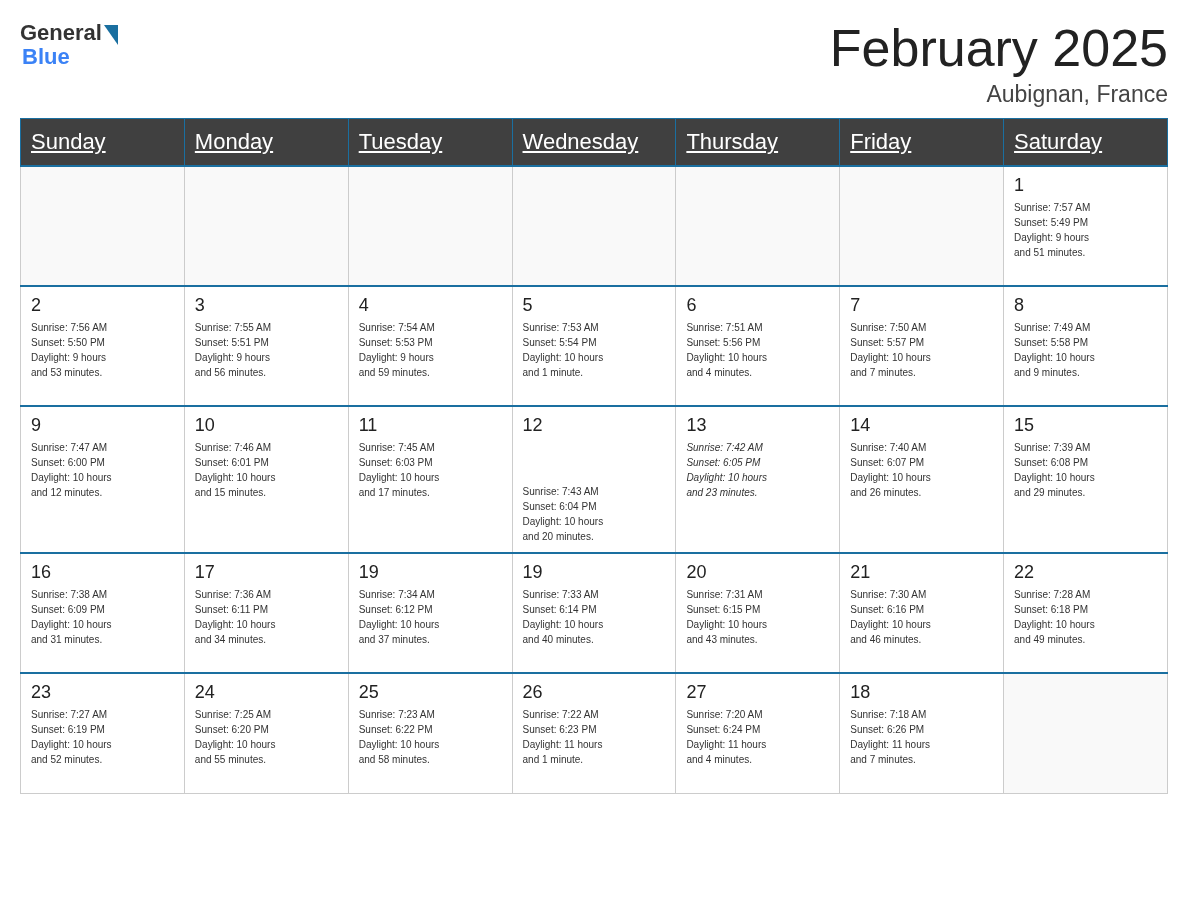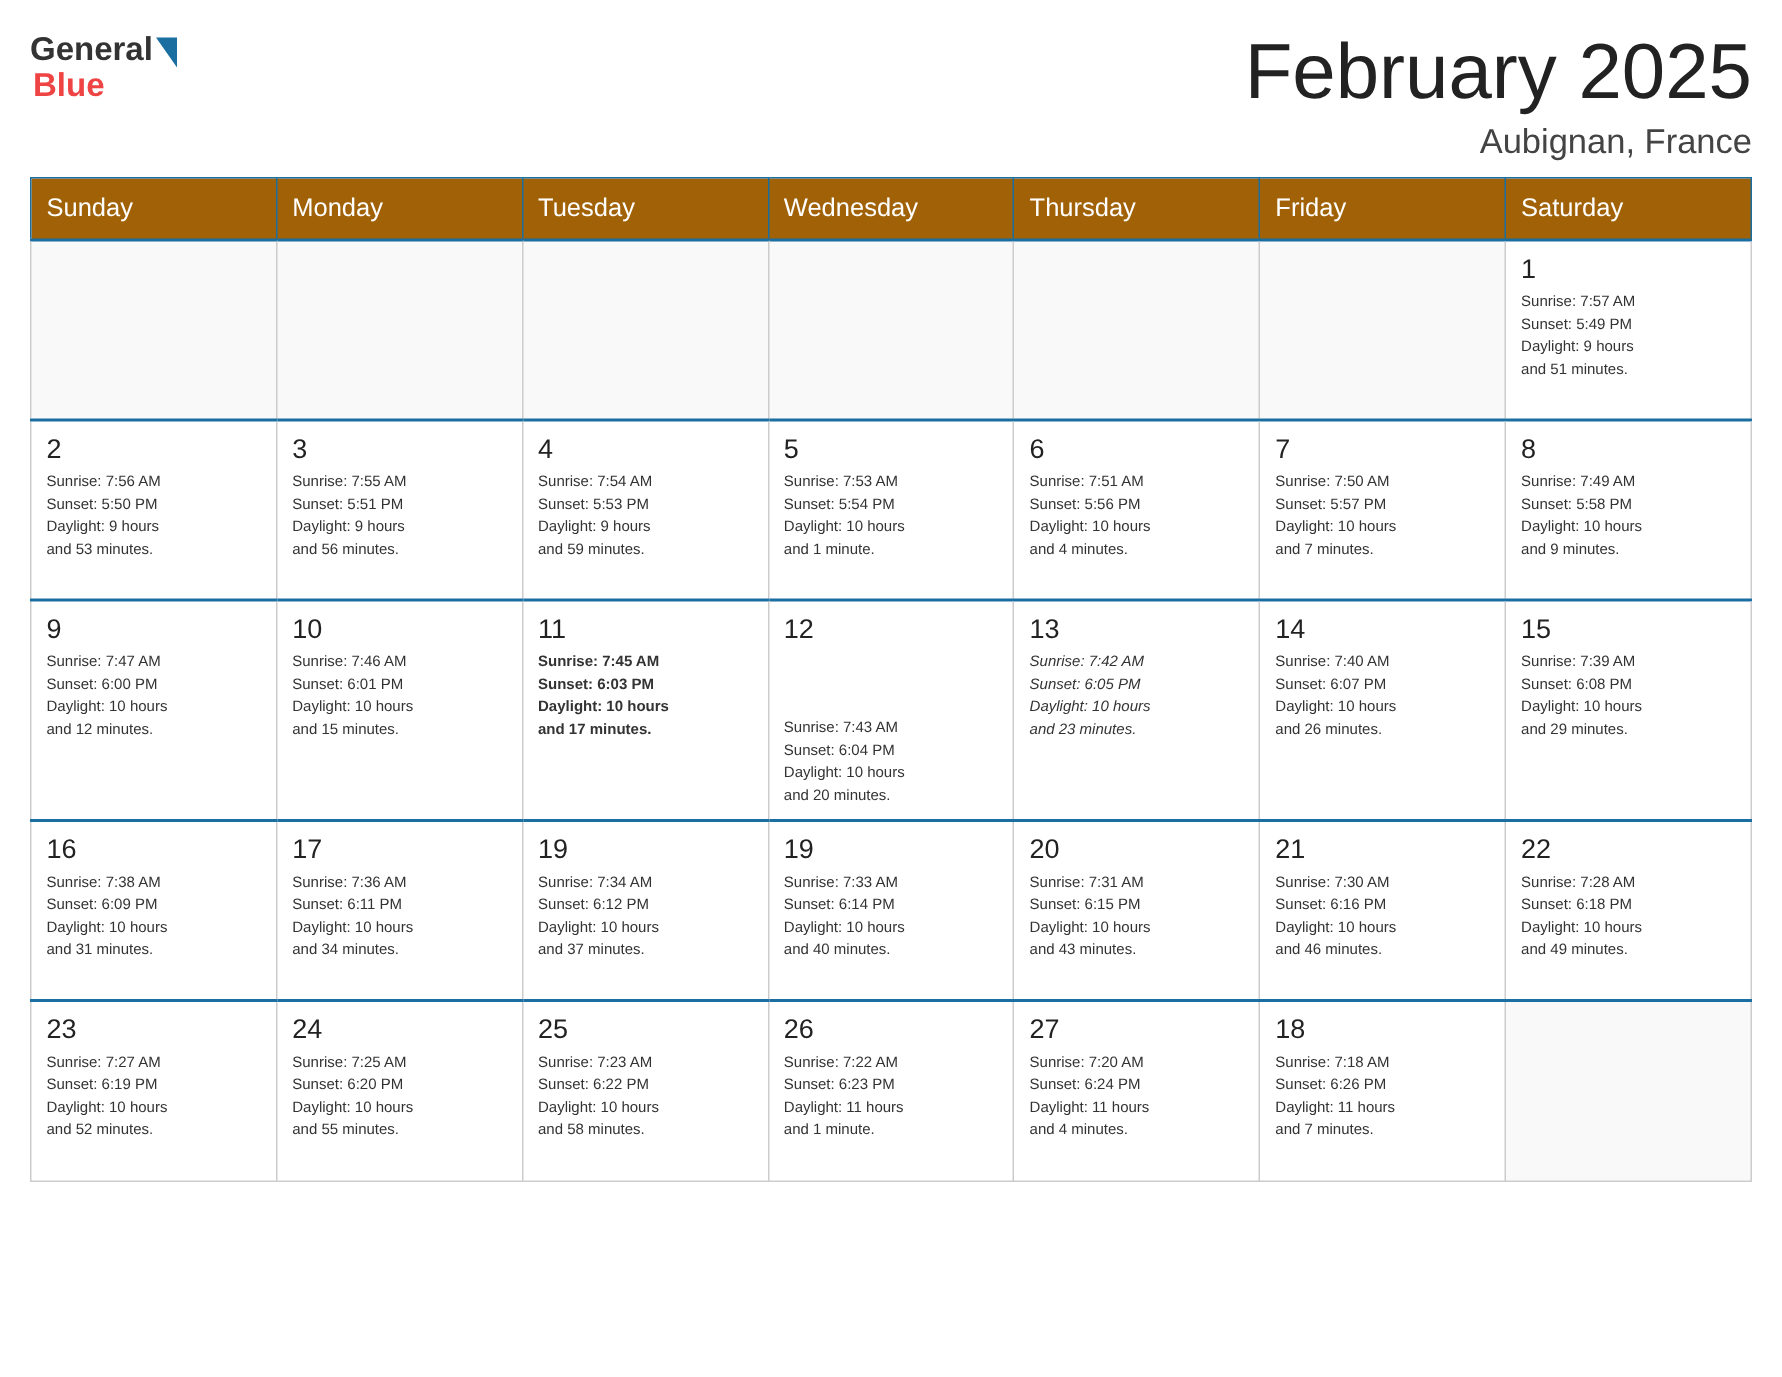--- a/index.html
+++ b/index.html
@@ -36,21 +36,21 @@
       height: 0;
       border-left: 14px solid transparent;
       border-right: 0px solid transparent;
       border-top: 20px solid #1a6fa0;
       margin-left: 2px;
       margin-top: 4px;
     }
     .logo-blue {
       font-size: 22px;
       font-weight: bold;
-      color: #ef4444;
+      color: #3b82f6;
       margin-top: -2px;
       margin-left: 2px;
     }
     .title-block {
       text-align: right;
     }
     .month-title {
       font-size: 52px;
       font-weight: normal;
       color: #222;
@@ -60,27 +60,28 @@
       font-size: 23px;
       color: #444;
       margin-top: 4px;
     }
     .calendar {
       width: 100%;
       border-collapse: collapse;
       margin-top: 10px;
     }
     .calendar th {
-      background-color: #a16207;
+      background-color: #404040;
       color: #fff;
-      font-size: 17px;
+      font-size: 22px;
       font-weight: normal;
       padding: 10px 10px;
       text-align: left;
       border: 1px solid #1a6fa0;
+      text-decoration: underline;
     }
     .calendar td {
       vertical-align: top;
       border: 1px solid #ccc;
       padding: 8px 10px;
       width: 14.28%;
       min-height: 110px;
       height: 120px;
       font-size: 13px;
       color: #333;
@@ -210,21 +211,21 @@
         </td>
         <td>
           <span class="day-number">10</span>
           <div class="day-info" style="white-space: pre-line;">Sunrise: 7:46 AM
 Sunset: 6:01 PM
 Daylight: 10 hours
 and 15 minutes.</div>
         </td>
         <td>
           <span class="day-number">11</span>
-          <div class="day-info" style="white-space: pre-line; font-weight: bold;">Sunrise: 7:45 AM
+          <div class="day-info" style="white-space: pre-line;">Sunrise: 7:45 AM
 Sunset: 6:03 PM
 Daylight: 10 hours
 and 17 minutes.</div>
         </td>
         <td>
           <span class="day-number">12</span>
           <div class="day-info" style="white-space: pre-line; margin-top: 48px;">Sunrise: 7:43 AM
 Sunset: 6:04 PM
 Daylight: 10 hours
 and 20 minutes.</div>

